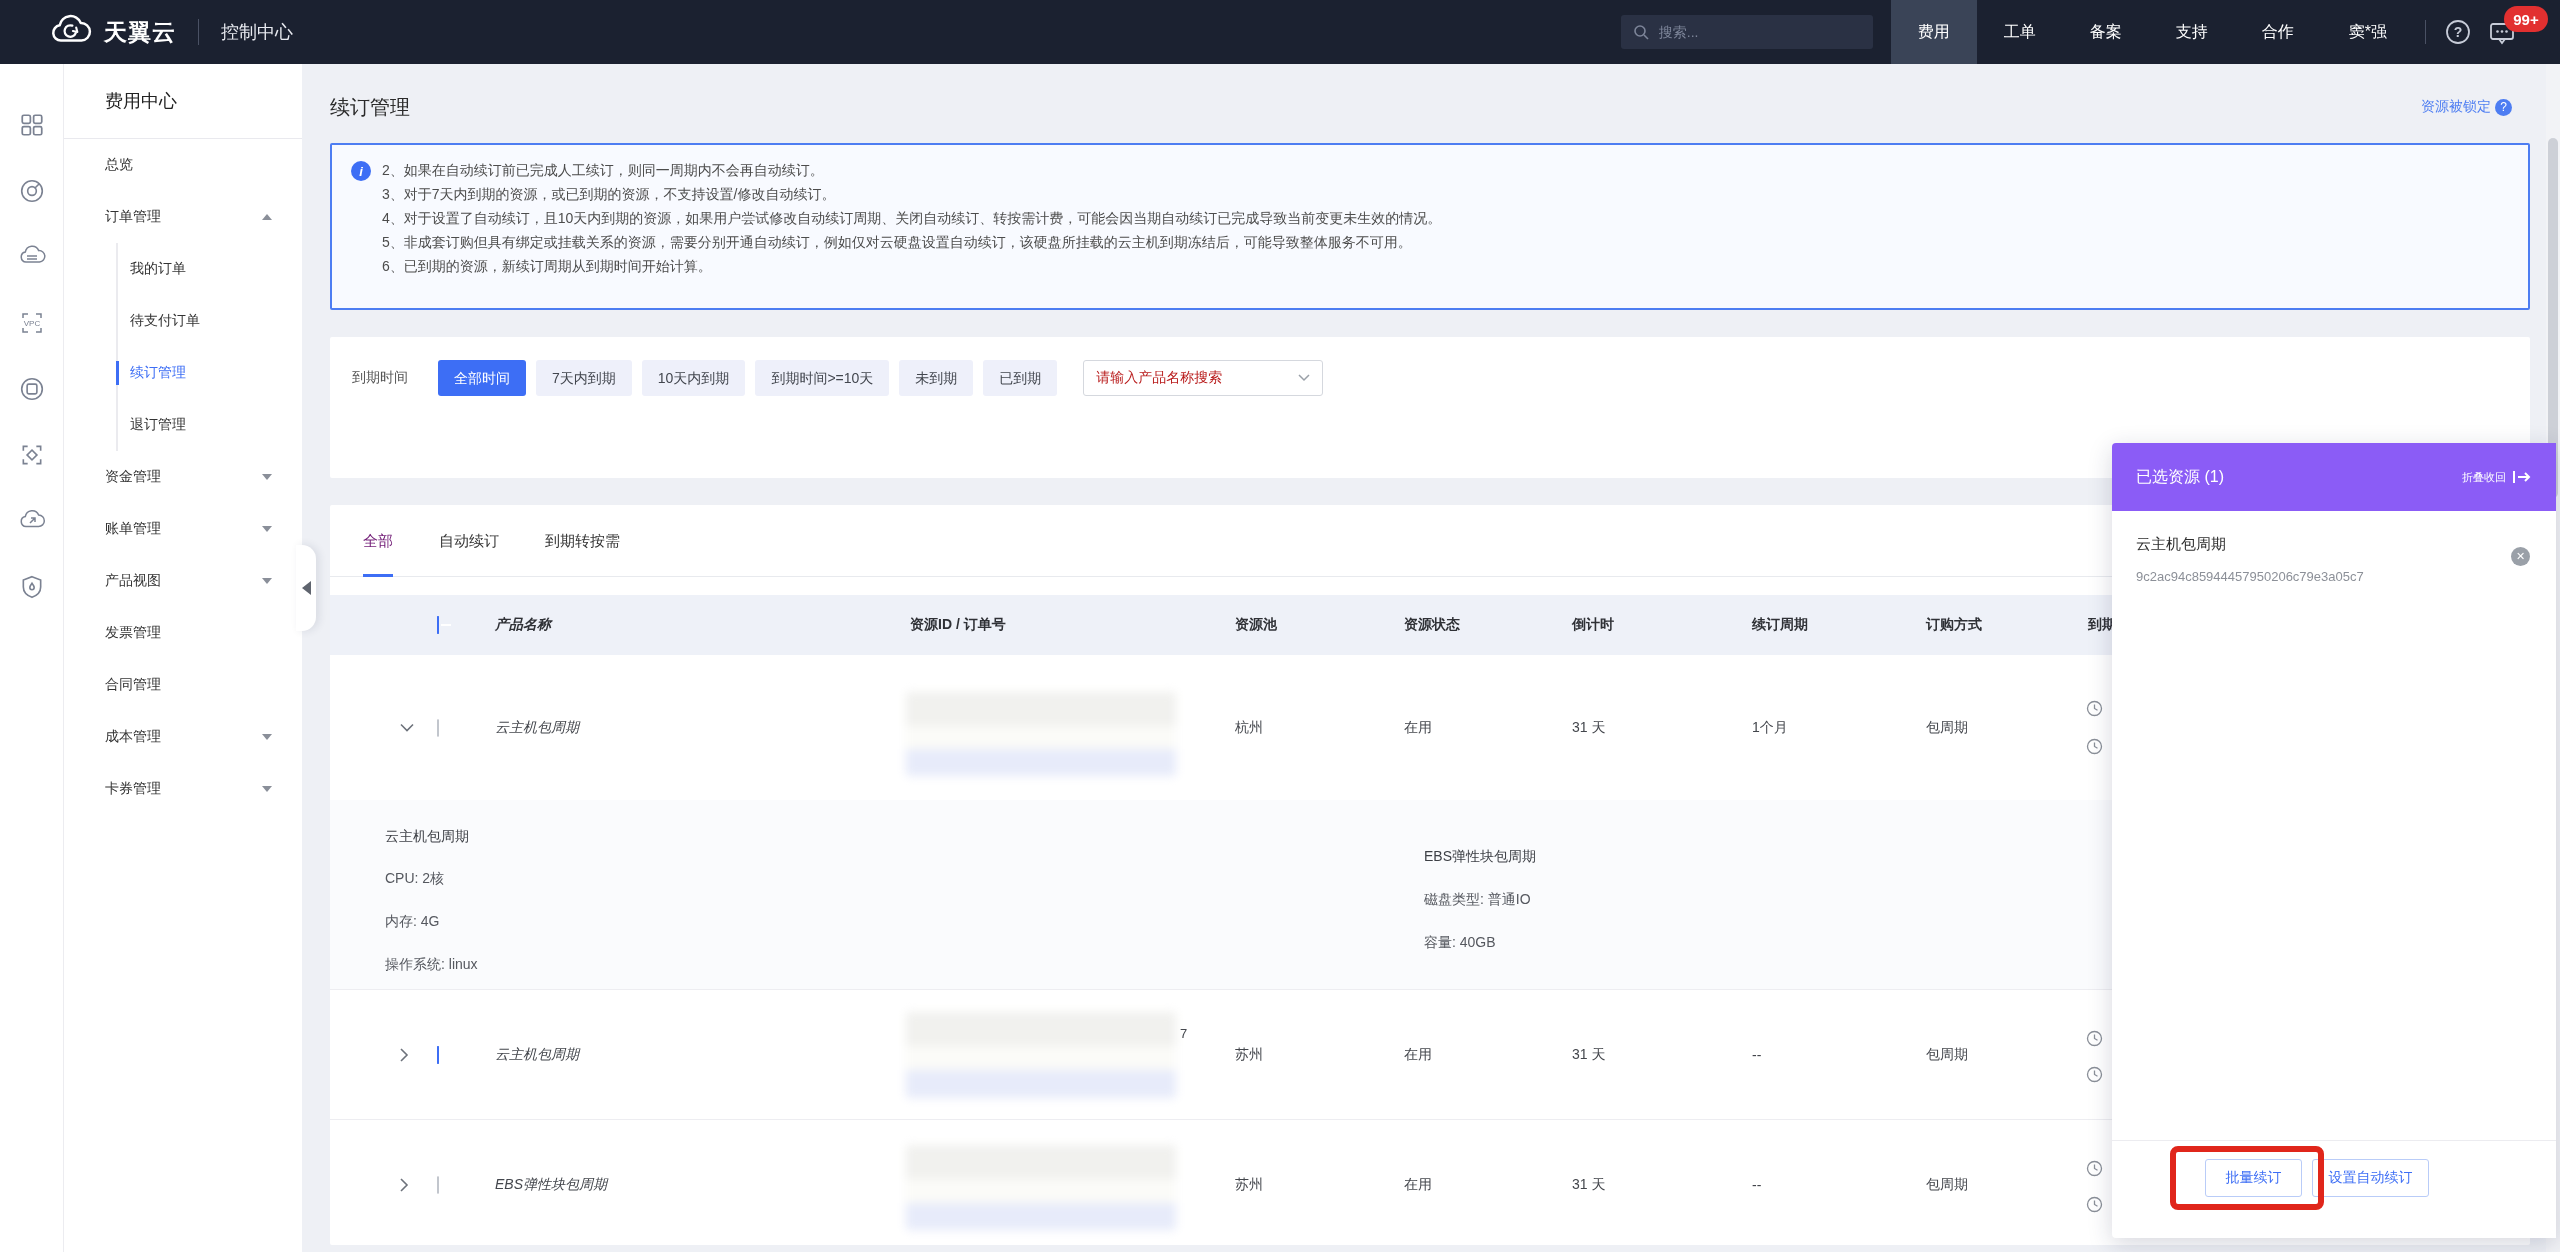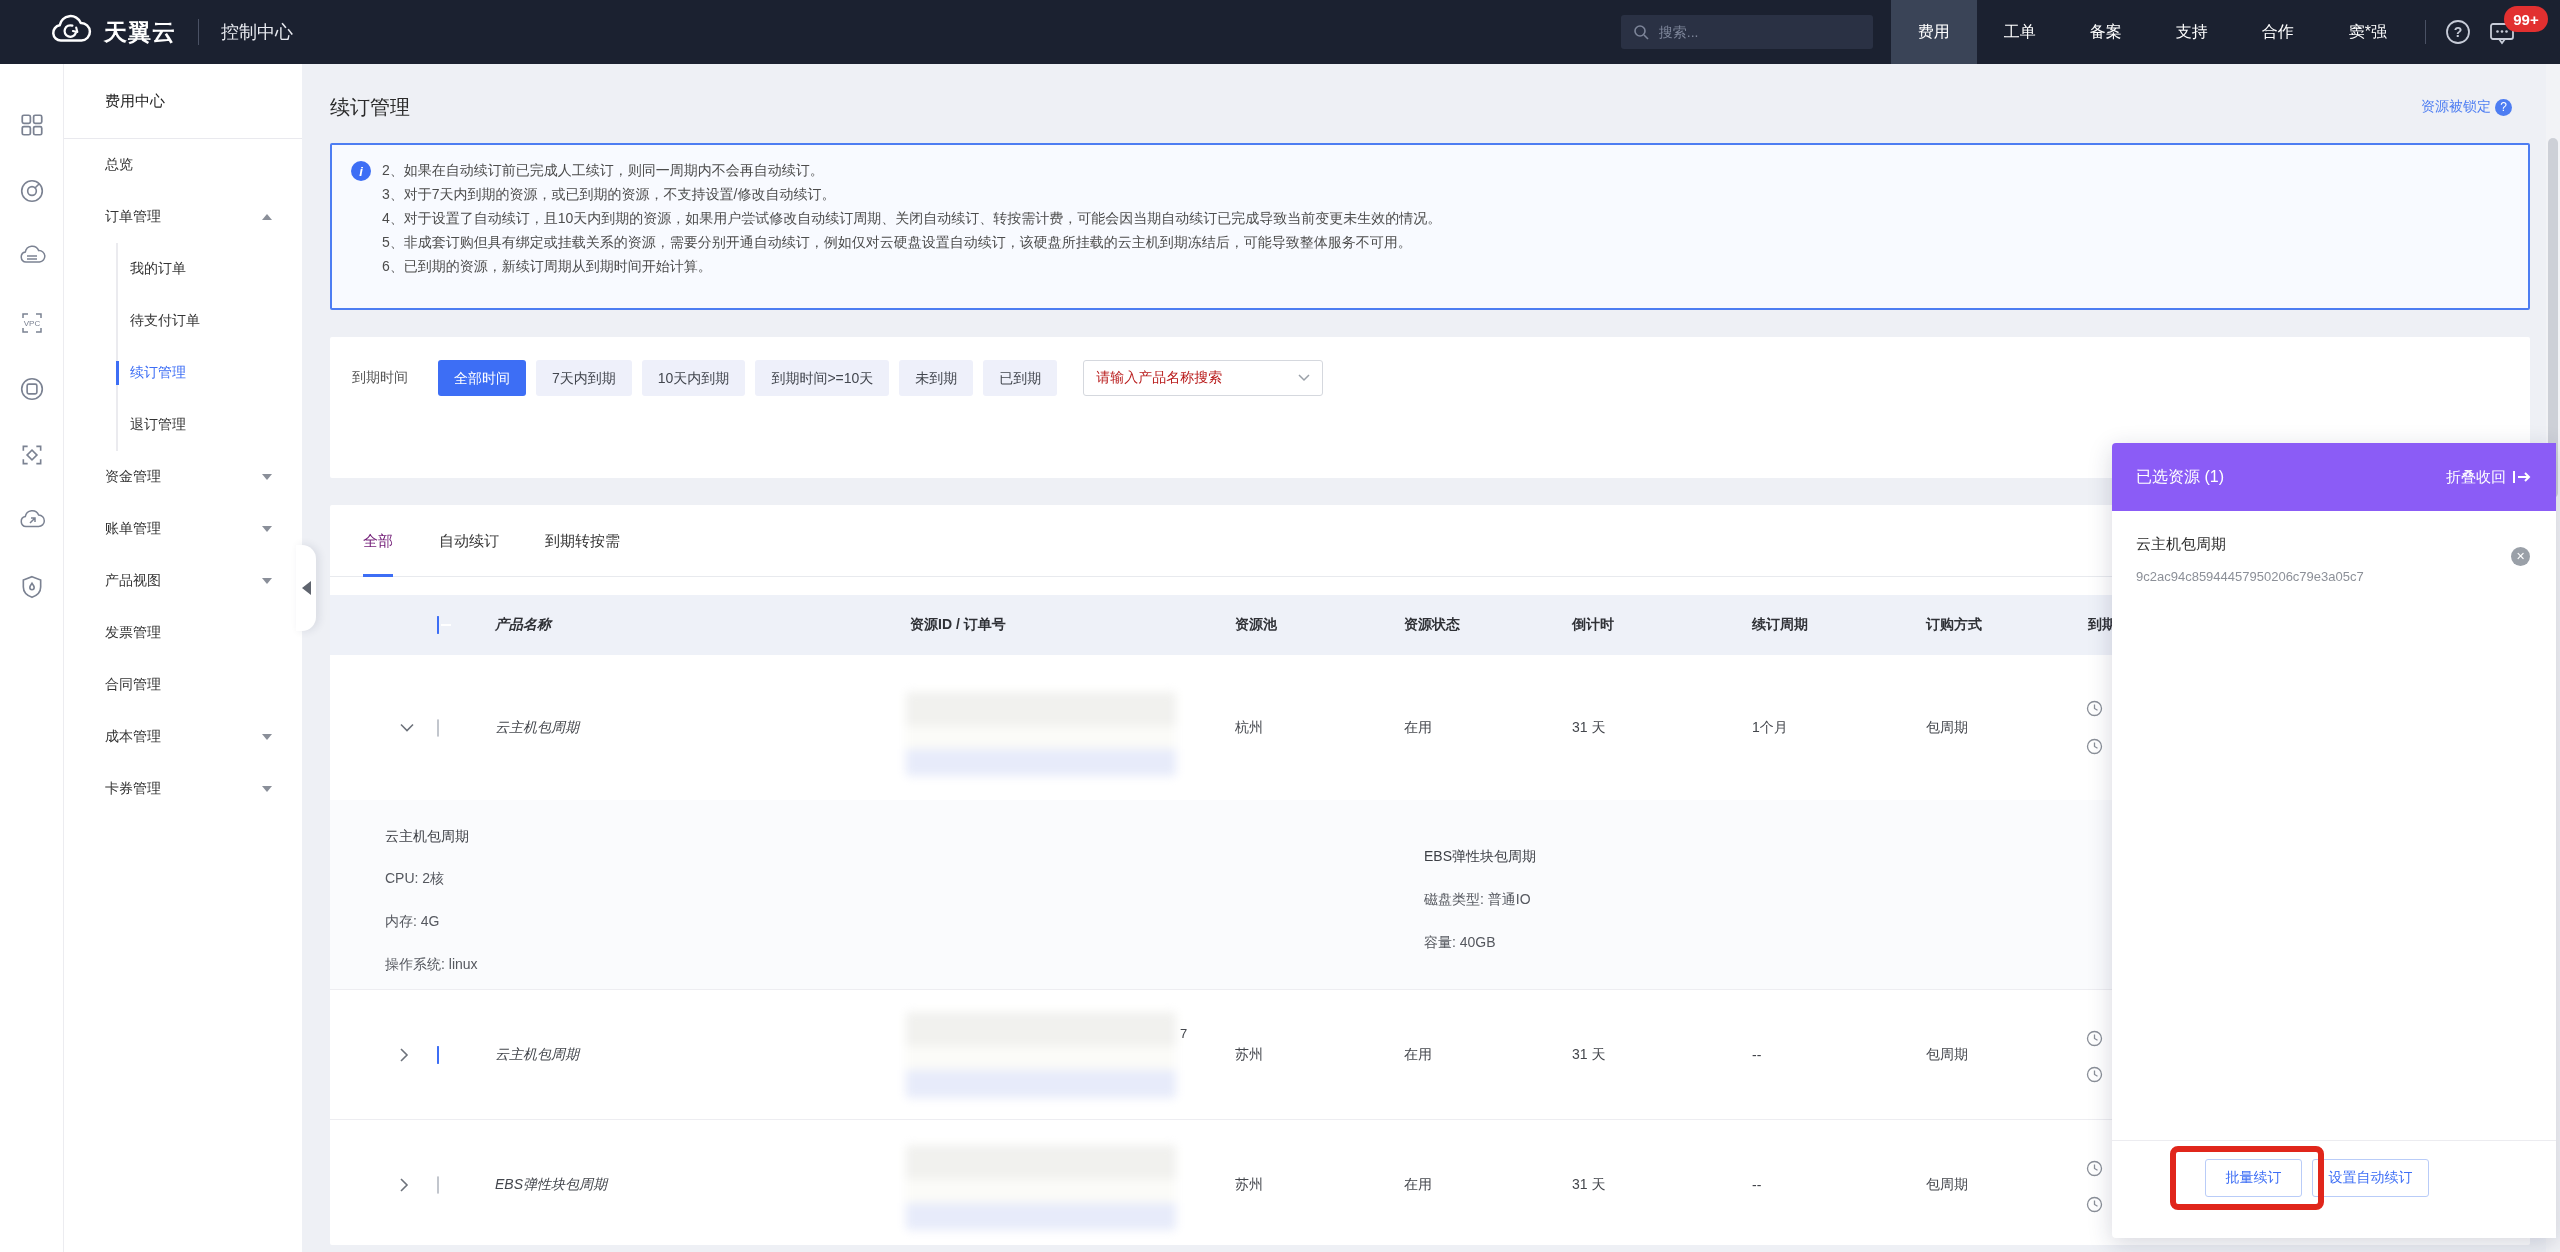--- a/index.html
+++ b/index.html
@@ -24,21 +24,21 @@
   .nav-icon{position:relative;width:44px;height:64px;display:flex;align-items:center;justify-content:center;color:#c7ccd8;}
   .badge{position:absolute;top:6px;left:24px;min-width:44px;height:26px;border-radius:13px;background:#e23030;color:#fff;font-size:15px;font-weight:bold;display:flex;align-items:center;justify-content:center;padding:0 8px;}
   .nav-msg{margin-right:36px;}
 
   
   .rail{position:absolute;top:64px;left:0;bottom:0;width:64px;background:#fff;border-right:1px solid #ececf0;display:flex;flex-direction:column;align-items:center;padding-top:28px;z-index:40;}
   .rail-icon{width:64px;height:66px;display:flex;align-items:center;justify-content:center;color:#7b8292;cursor:pointer;}
 
   
   .sidebar{position:absolute;top:64px;left:64px;bottom:0;width:238px;background:#fff;z-index:40;}
-  .side-title{height:74px;display:flex;align-items:center;padding-left:41px;font-size:15px;color:#222;}
+  .side-title{height:74px;display:flex;align-items:center;padding-left:41px;font-size:18px;color:#222;}
   .side-divider{height:1px;background:#e9e9ee;margin:0 0 0 0;}
   .side-item{height:52px;display:flex;align-items:center;padding-left:41px;padding-right:30px;font-size:14px;color:#333;cursor:pointer;}
   .side-item .arr{margin-left:auto;}
   .tri-up{width:0;height:0;border-left:5px solid transparent;border-right:5px solid transparent;border-bottom:6px solid #8a8f99;}
   .tri-down{width:0;height:0;border-left:5px solid transparent;border-right:5px solid transparent;border-top:6px solid #8a8f99;}
   .sub-list{margin-left:52px;border-left:2px solid #ebebef;}
   .sub-item{position:relative;height:52px;display:flex;align-items:center;padding-left:12px;font-size:14px;color:#333;cursor:pointer;}
   .sub-item.active{color:#3d6ef5;}
   .sub-item.active::before{content:"";position:absolute;left:-2px;top:14px;bottom:14px;width:3px;background:#3d6ef5;}
   .collapse-handle{position:absolute;left:296px;top:545px;width:20px;height:86px;background:#fff;border-radius:0 14px 14px 0;box-shadow:3px 0 8px rgba(30,40,70,.10);display:flex;align-items:center;justify-content:center;z-index:45;cursor:pointer;}
@@ -95,21 +95,21 @@
   .clocks{position:absolute;left:1756px;color:#8a8f98;}
   .row-line{border-bottom:1px solid #ededf1;}
   .detail{position:absolute;left:0;right:0;top:295px;height:190px;background:#fafbfd;border-bottom:1px solid #ededf1;}
   .detail .dt{position:absolute;font-size:14px;color:#3c3f45;white-space:nowrap;}
   .detail .dl{font-size:14px;color:#55585f;}
 
   
   .panel{position:absolute;left:2112px;top:443px;width:444px;height:795px;background:#fff;border-radius:4px 0 0 4px;box-shadow:0 6px 24px rgba(25,35,70,.18);z-index:100;}
   .panel-head{position:absolute;top:0;left:0;right:0;height:68px;background:#8b5cf6;border-radius:4px 0 0 0;display:flex;align-items:center;padding:0 24px;color:#fff;}
   .panel-title{font-size:16px;}
-  .panel-collapse{margin-left:auto;display:flex;align-items:center;font-size:15px;cursor:pointer;justify-content:flex-end;}
+  .panel-collapse{margin-left:auto;display:flex;align-items:center;font-size:11px;cursor:pointer;justify-content:flex-end;}
   .panel-collapse svg{margin-left:6px;}
   .panel-item-name{position:absolute;left:24px;top:92px;font-size:15px;color:#2e2e2e;}
   .panel-item-id{position:absolute;left:24px;top:126px;font-size:13px;color:#8c9098;}
   .panel-remove{position:absolute;right:26px;top:104px;width:19px;height:19px;border-radius:50%;background:#9aa0a8;color:#fff;font-size:11px;display:flex;align-items:center;justify-content:center;cursor:pointer;}
   .panel-footer{position:absolute;left:0;right:0;top:697px;height:98px;border-top:1px solid #ececf0;}
   .pbtn{position:absolute;top:18px;height:38px;border:1px solid #b9ccf8;background:#fff;color:#3d6ef5;font-size:14px;border-radius:3px;cursor:pointer;display:flex;align-items:center;justify-content:center;}
   .pbtn-batch{left:93px;width:97px;}
   .pbtn-auto{left:200px;width:117px;}
 
   .red-annotation{position:absolute;left:2170px;top:1146px;width:154px;height:64px;border:6px solid #e0261b;border-radius:8px;z-index:200;pointer-events:none;}

